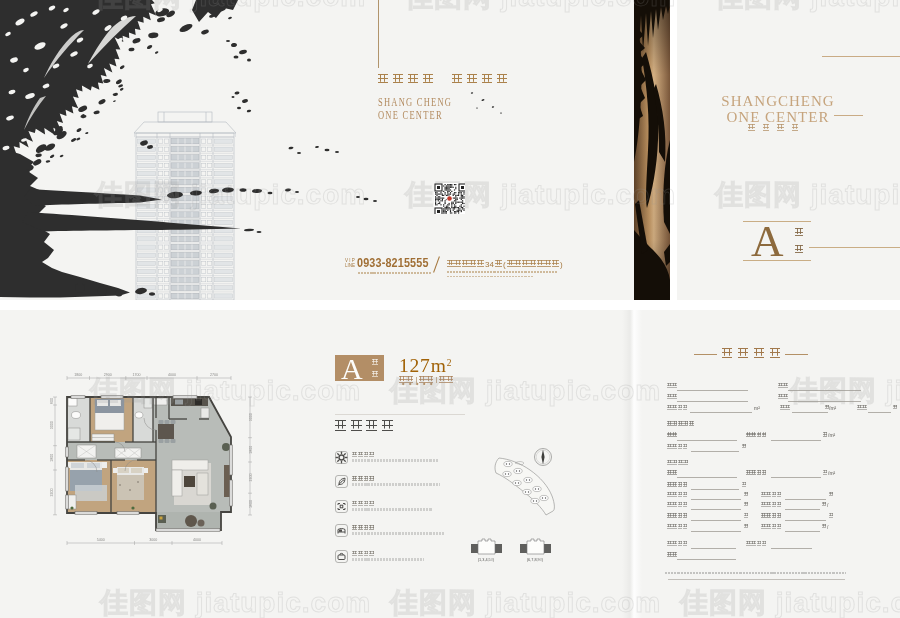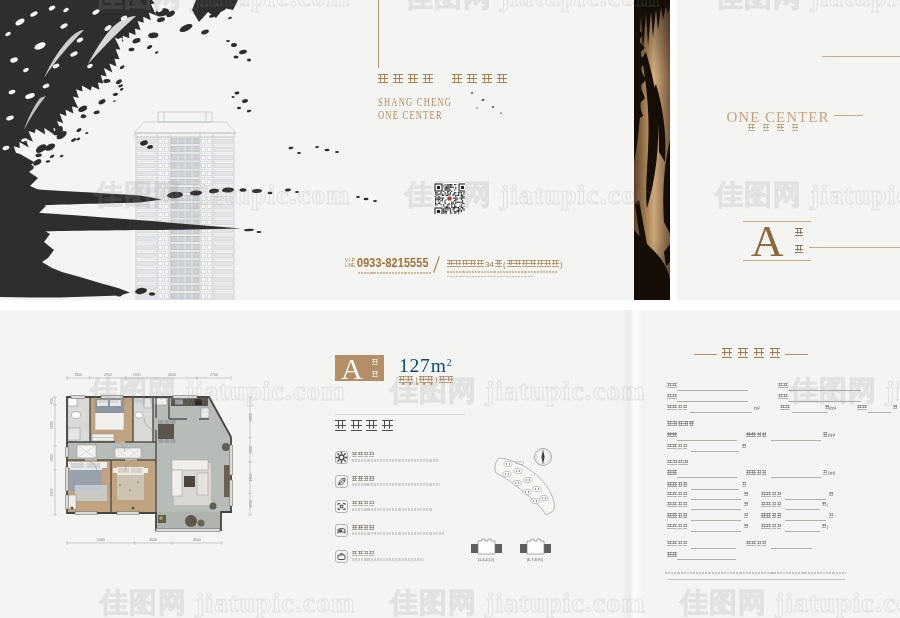--- a/index.html
+++ b/index.html
@@ -9,21 +9,21 @@
 .zh{display:inline-block;vertical-align:top;opacity:.92;background-image:
  linear-gradient(currentColor,currentColor),linear-gradient(currentColor,currentColor),
  linear-gradient(currentColor,currentColor),linear-gradient(currentColor,currentColor),
  linear-gradient(currentColor,currentColor);
  background-repeat:no-repeat;
  background-size:100% 11%,100% 11%,100% 11%,11% 78%,11% 78%;
  background-position:0 3%,0 50%,0 97%,26% 12%,74% 12%}
 .tx{background-image:repeating-linear-gradient(90deg,currentColor 0 2.1px,transparent 2.1px 3.1px)}
 .wm{position:absolute;z-index:60;font-weight:bold;color:transparent;white-space:nowrap;
  -webkit-text-stroke:1px rgba(150,150,150,.20);letter-spacing:1px;
- font-family:Liberation Serif, serif}
+ font-family:Liberation Sans, sans-serif}
 .ser{font-family:"Liberation Serif",serif}
 </style></head><body>
 <div id="page">
 
 <div class="panel" style="top:0;height:300px">
 
 <svg class="abs" style="left:134px;top:111px" width="102" height="189" viewBox="0 0 102 189">
         <g stroke="#b3b9bf" stroke-width="0.6" fill="none">
           <rect x="24" y="1" width="54" height="10"></rect>
           <line x1="30" y1="1" x2="30" y2="11"></line>
@@ -650,20 +650,21 @@
           <path d="M0,230 C10,242 20,250 27,259 C32,266 35,273 36,280 V300 H0 Z"></path>
           <path d="M5,200 L14,250 L8,254 L1,204 Z"></path>
           <path d="M30,252 L36,244 V262 L32,266 Z"></path>
         </g>
       </svg>
 
 <div class="abs" style="left:670px;top:0;width:7px;height:300px;background:#fff"></div>
 
 <div class="abs" style="left:822px;top:56px;width:78px;height:1px;background:#c9ab85"></div>
 
+<div class="abs ser" style="left:678px;top:92.5px;width:200px;text-align:center;font-size:15px;letter-spacing:1px;color:#c6a47d;line-height:16px">SHANGCHENG</div>
 <div class="abs ser" style="left:678px;top:108.5px;width:200px;text-align:center;font-size:15px;letter-spacing:1px;color:#c6a47d;line-height:16px">ONE CENTER</div>
 <div class="abs" style="left:834px;top:115px;width:29px;height:1px;background:#c9ab85"></div>
 <div class="abs" style="left:748px;top:124px;color:#b08a5e;"><i class="zh" style="width:6.5px;height:6.5px;margin-right:8.0px"></i><i class="zh" style="width:6.5px;height:6.5px;margin-right:8.0px"></i><i class="zh" style="width:6.5px;height:6.5px;margin-right:8.0px"></i><i class="zh" style="width:6.5px;height:6.5px;margin-right:8.0px"></i></div>
 <div class="abs" style="left:743px;top:221px;width:68px;height:1px;background:#c9ad85"></div>
 <div class="abs ser" style="left:751px;top:218.5px;font-size:45px;line-height:45px;color:#8d6a3d">A</div>
 <div class="abs" style="left:795px;top:228px;color:#7a5c38;"><i class="zh" style="width:8px;height:8px;margin-right:2.8px"></i></div>
       <div class="abs" style="left:795px;top:245px;color:#7a5c38;"><i class="zh" style="width:8px;height:8px;margin-right:2.8px"></i></div>
       <div class="abs" style="left:809px;top:247px;width:91px;height:1px;background:#c9ad85"></div>
 <div class="abs" style="left:743px;top:260px;width:68px;height:1px;background:#c9ad85"></div>
 </div>
@@ -830,21 +831,21 @@
           <text x="207" y="114.85" text-anchor="middle" transform="rotate(-90 207 114.85)">1800</text>
           <text x="207" y="142.6" text-anchor="middle" transform="rotate(-90 207 142.6)">2300</text>
           <text x="207" y="169.1" text-anchor="middle" transform="rotate(-90 207 169.1)">1600</text>
         </g>
       </svg>
 
 <div class="abs" style="left:335px;top:45px;width:49px;height:26px;background:#b38e66"></div>
 <div class="abs ser" style="left:341px;top:45.5px;font-size:30px;line-height:26px;color:#fdfdfb">A</div>
 <div class="abs" style="left:372px;top:49px;color:#fdfdfb;"><i class="zh" style="width:5.5px;height:5.5px;margin-right:1.9px"></i></div>
       <div class="abs" style="left:372px;top:61px;color:#fdfdfb;"><i class="zh" style="width:5.5px;height:5.5px;margin-right:1.9px"></i></div>
-<div class="abs ser" style="left:399px;top:43.5px;font-size:19.5px;line-height:19.5px;letter-spacing:.8px;color:#0c4a6e">127m<span style="font-size:9.5px;vertical-align:6px">2</span></div>
+<div class="abs ser" style="left:399px;top:43.5px;font-size:19.5px;line-height:19.5px;letter-spacing:.8px;color:#a16207">127m<span style="font-size:9.5px;vertical-align:6px">2</span></div>
 
 <div class="abs" style="left:402px;top:61.5px"><span style="display:inline-block;width:2.4px;height:2.4px;background:#b18c60;transform:rotate(45deg);margin-right:4.6px"></span><span style="display:inline-block;width:2.4px;height:2.4px;background:#b18c60;transform:rotate(45deg);margin-right:4.6px"></span><span style="display:inline-block;width:2.4px;height:2.4px;background:#b18c60;transform:rotate(45deg);margin-right:4.6px"></span><span style="display:inline-block;width:2.4px;height:2.4px;background:#b18c60;transform:rotate(45deg);margin-right:4.6px"></span><span style="display:inline-block;width:2.4px;height:2.4px;background:#b18c60;transform:rotate(45deg);margin-right:4.6px"></span></div>
 
 <div class="abs" style="left:399px;top:66px;color:#a5764a;"><i class="zh" style="width:6.5px;height:6.5px;margin-right:0.8px"></i><i class="zh" style="width:6.5px;height:6.5px;margin-right:0.8px"></i></div>
       <div class="abs" style="left:415.5px;top:66.5px;width:.7px;height:6px;background:#c5ad8f"></div>
 <div class="abs" style="left:419px;top:66px;color:#a5764a;"><i class="zh" style="width:6.5px;height:6.5px;margin-right:0.8px"></i><i class="zh" style="width:6.5px;height:6.5px;margin-right:0.8px"></i></div>
       <div class="abs" style="left:435.5px;top:66.5px;width:.7px;height:6px;background:#c5ad8f"></div>
 <div class="abs" style="left:439px;top:66px;color:#a5764a;"><i class="zh" style="width:6.5px;height:6.5px;margin-right:0.8px"></i><i class="zh" style="width:6.5px;height:6.5px;margin-right:0.8px"></i></div>
 <div class="abs" style="left:335px;top:104px;width:130px;height:1px;background:#dbd8d3"></div>
 

